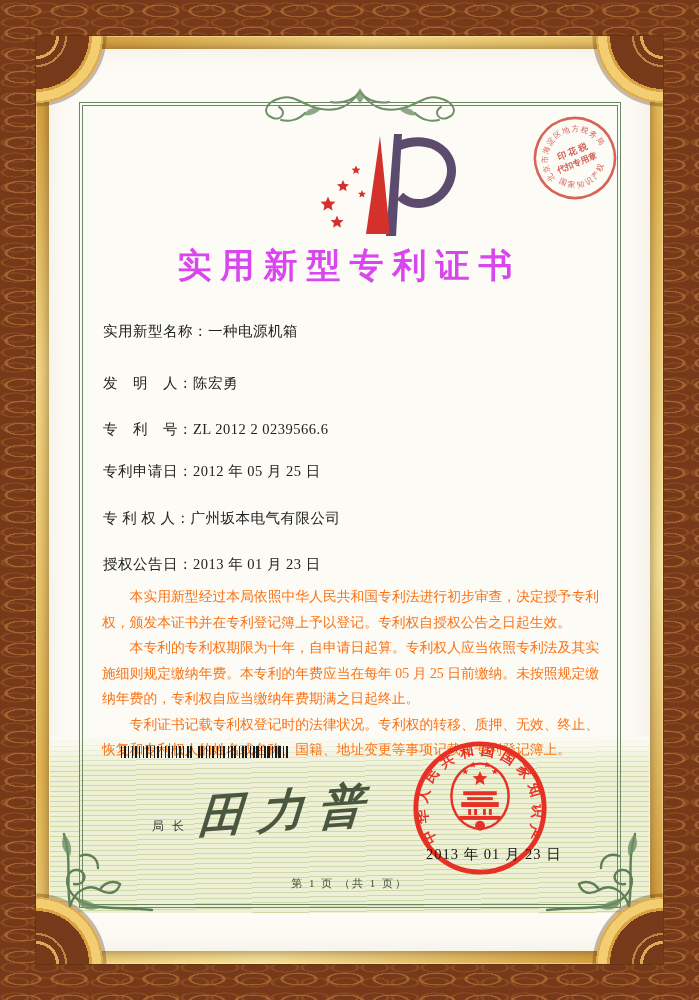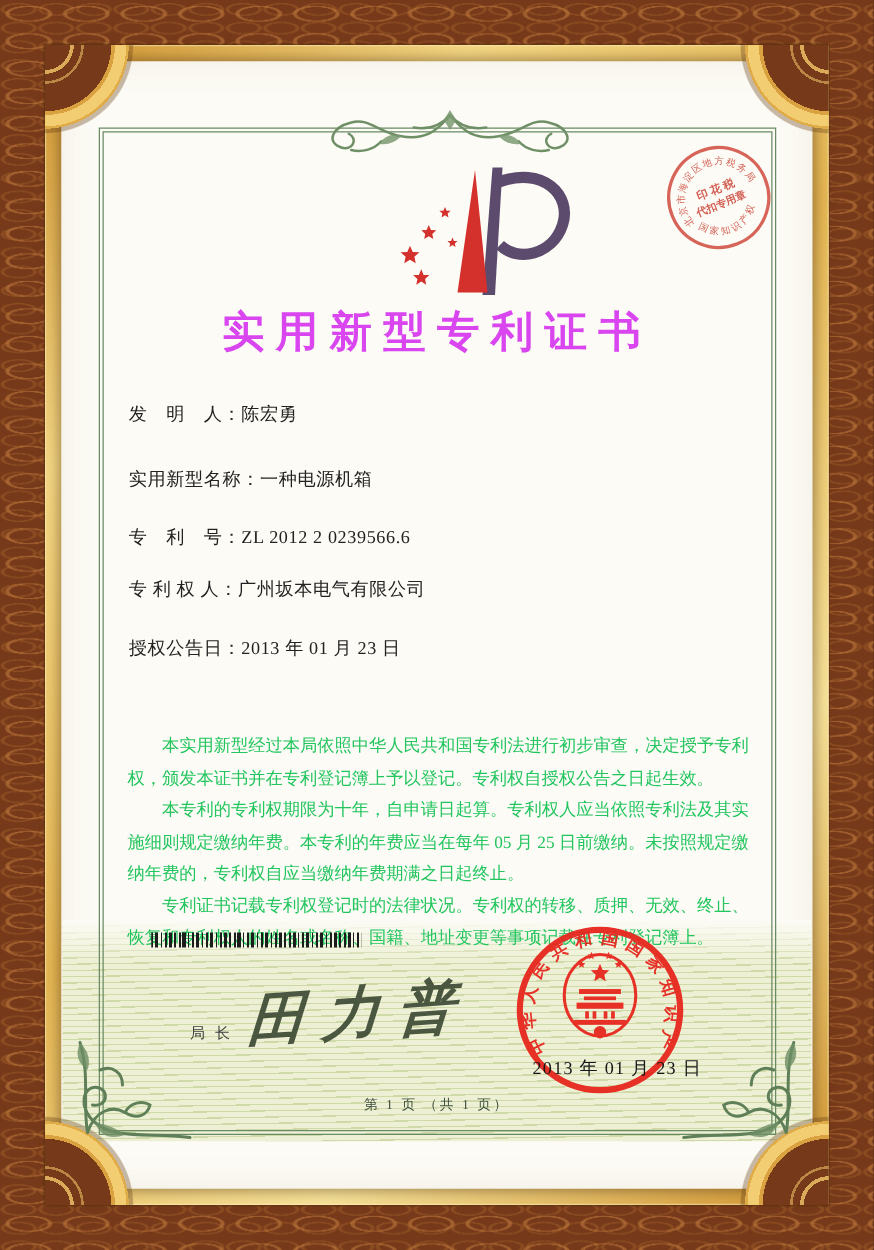--- a/index.html
+++ b/index.html
@@ -62,21 +62,21 @@
   .doc-title{position:absolute;left:0;top:243px;width:100%;z-index:6;text-align:center;
     font-size:34px;font-weight:600;letter-spacing:9px;color:#d946ef;}
   .fields{position:absolute;left:103px;top:322px;width:480px;z-index:6;}
   .field-row{font-size:14.5px;color:#222;letter-spacing:.5px;height:20px;}
   .field-row:nth-child(1){margin-bottom:32px;}
   .field-row:nth-child(2){margin-bottom:26px;}
   .field-row:nth-child(3){margin-bottom:22px;}
   .field-row:nth-child(4){margin-bottom:27px;}
   .field-row:nth-child(5){margin-bottom:26px;}
   .body-text{position:absolute;left:102px;top:584px;width:497px;z-index:6;
-    font-size:13.8px;line-height:25.5px;color:#22c55e;text-align:justify;font-family:Liberation Serif, serif;}
+    font-size:13.8px;line-height:25.5px;color:#f97316;text-align:justify;font-family:Liberation Serif, serif;}
   .body-text p{margin:0;text-indent:2em;}
   .barcode{
     position:absolute;left:121px;top:746px;width:168px;height:12px;z-index:6;
     background:repeating-linear-gradient(90deg,#1c1c1c 0 1.5px,transparent 1.5px 3px,#1c1c1c 3px 5.5px,transparent 5.5px 7.5px,#1c1c1c 7.5px 8.5px,transparent 8.5px 11px);
   }
   .director-label{position:absolute;left:152px;top:818px;z-index:6;font-size:12px;letter-spacing:8px;color:#3d3d3d;}
   .director-signature{
     position:absolute;left:198px;top:780px;z-index:6;
     font-family:"DejaVu Sans",sans-serif;font-size:46px;font-weight:bold;font-style:italic;
     color:#36432f;letter-spacing:14px;transform:rotate(-4deg) skewX(-8deg);opacity:.88;
@@ -173,27 +173,30 @@
     <text class="stamp-text" x="48" y="56" text-anchor="middle" style="font-size:8.4px;font-weight:bold;">代扣专用章</text>
     <text class="stamp-text" style="font-size:7.6px;letter-spacing:2.2px;">
       <textPath href="#stampBottom" startOffset="6">国家知识产权局</textPath>
     </text>
   </svg>
 
   <div class="doc-title">实用新型专利证书</div>
 
   <div class="fields">
     <div class="field-row">
+      <span>实用新型名称：</span><span>一种电源机箱</span>
+    </div>
+    <div class="field-row">
       <span>发　明　人：</span><span>陈宏勇</span>
     </div>
     <div class="field-row">
-      <span>实用新型名称：</span><span>一种电源机箱</span>
-    </div>
-    <div class="field-row">
       <span>专　利　号：</span><span>ZL 2012 2 0239566.6</span>
+    </div>
+    <div class="field-row">
+      <span>专利申请日：</span><span>2012 年 05 月 25 日</span>
     </div>
     <div class="field-row">
       <span>专 利 权 人：</span><span>广州坂本电气有限公司</span>
     </div>
     <div class="field-row">
       <span>授权公告日：</span><span>2013 年 01 月 23 日</span>
     </div>
   </div>
 
   <div class="body-text">

